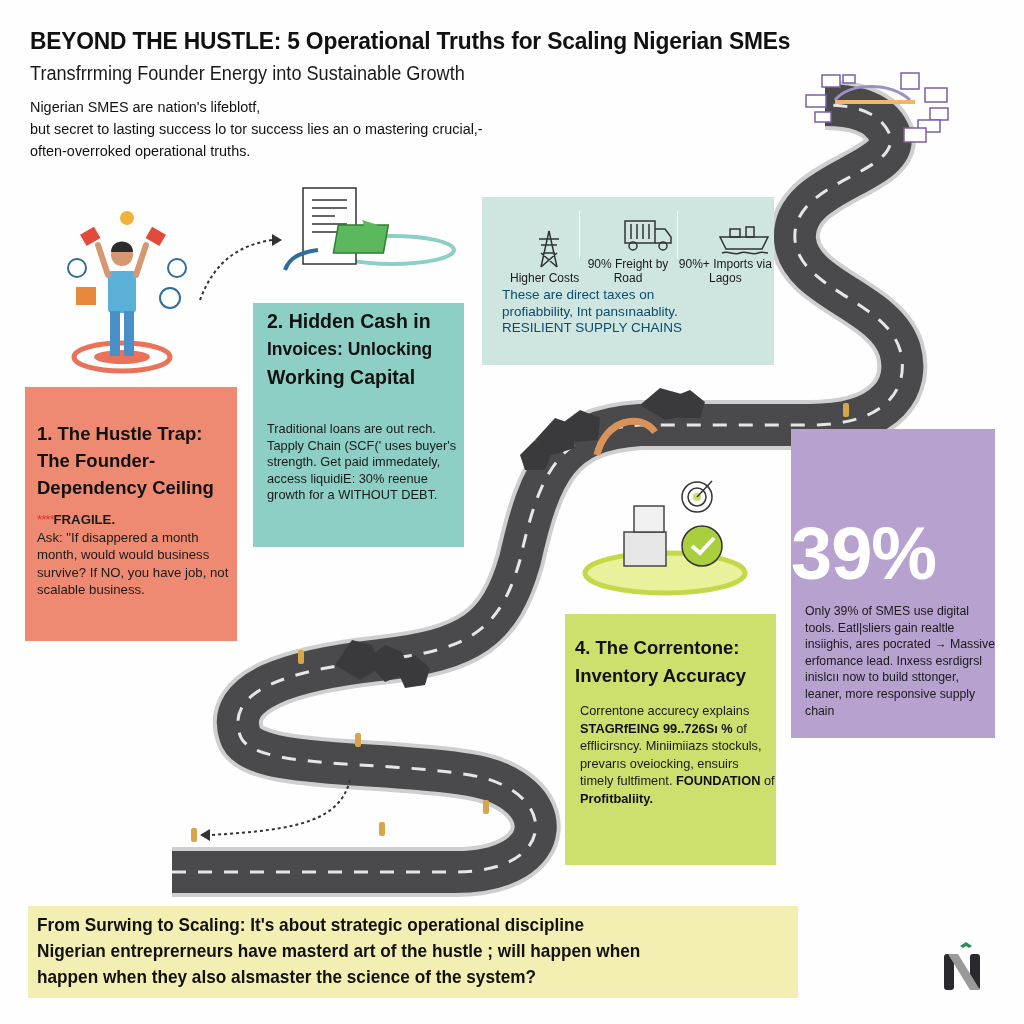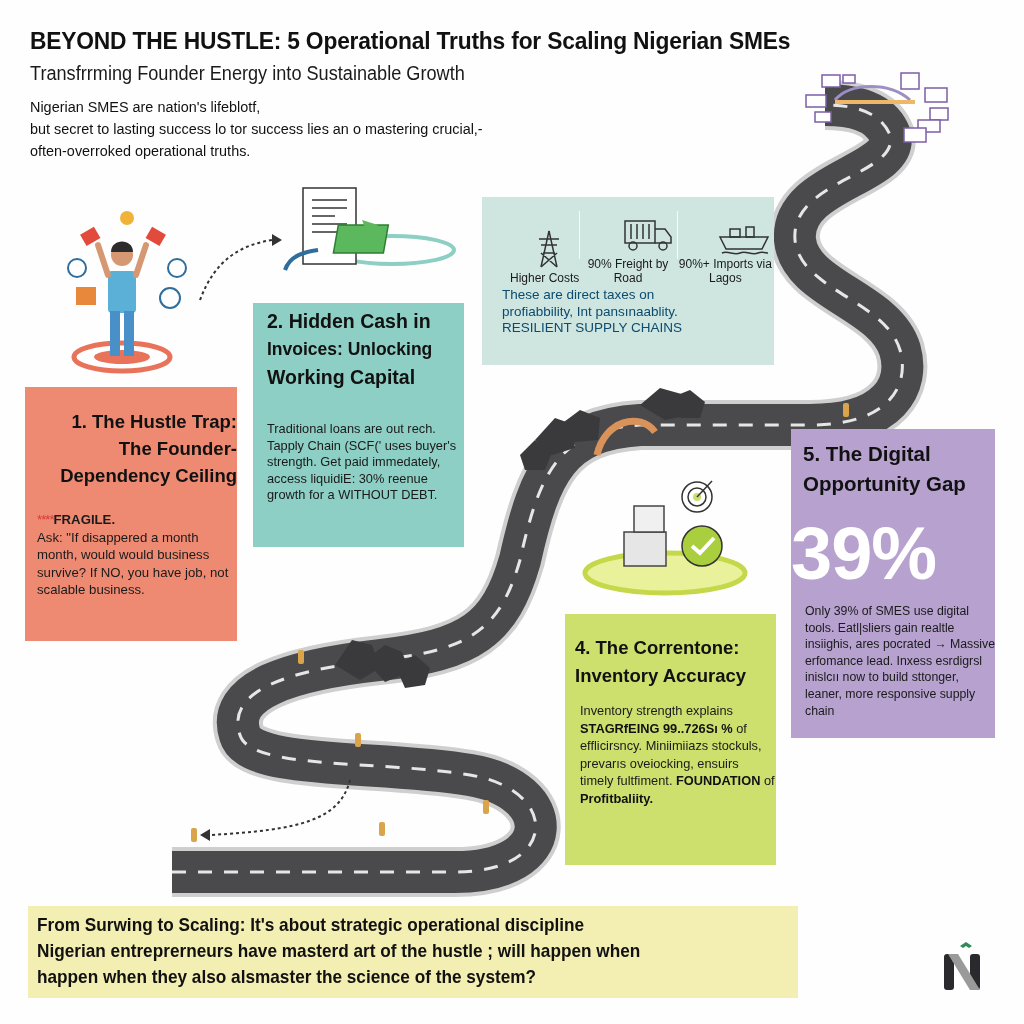--- a/index.html
+++ b/index.html
@@ -8,21 +8,21 @@
   .abs { position: absolute; }
   #road-svg { position: absolute; left: 0; top: 0; width: 1024px; height: 1024px; }
   .title { left: 30px; top: 27px; font-size: 24.5px; font-weight: 700; letter-spacing: -0.2px; white-space: nowrap; color: #111; transform: scaleX(0.93); transform-origin: left top; }
   .subtitle { left: 30px; top: 62px; font-size: 19.5px; color: #1a1a1a; white-space: nowrap; transform: scaleX(0.93); transform-origin: left top; }
   .intro { left: 30px; top: 96px; font-size: 15.5px; line-height: 22px; color: #111; transform: scaleX(0.93); transform-origin: left top; width: 680px; }
   .intro div { white-space: nowrap; }
   .card { position: absolute; padding: 0; }
   .card-title { font-weight: 700; color: #111; }
   .card-body { color: #1a1a1a; }
   #card1 { left: 25px; top: 387px; width: 212px; height: 254px; background: #ee8a72; }
-  #card1 .card-title { position: absolute; left: 12px; top: 21px; width: 200px; font-size: 18.5px; line-height: 27px; text-align: right; }
+  #card1 .card-title { position: absolute; left: 12px; top: 33px; width: 200px; font-size: 18.5px; line-height: 27px; text-align: left; }
   #card1 .card-body { position: absolute; left: 12px; top: 124px; width: 196px; font-size: 13.2px; line-height: 17.5px; }
   #card1 .fragile { font-weight: 700; }
   #card1 .stars { color: #d83a3a; letter-spacing: -1px; }
   #card2 { left: 253px; top: 303px; width: 211px; height: 244px; background: #8dcfc4; }
   #card2 .card-title { position: absolute; left: 14px; top: 4px; width: 195px; font-size: 19.5px; line-height: 28px; }
   #card2 .card-title .t2 { font-size: 17.5px; }
   #card2 .card-body { position: absolute; left: 14px; top: 118px; width: 195px; font-size: 12.8px; line-height: 16.5px; }
   #card3 { left: 482px; top: 197px; width: 292px; height: 168px; background: #cfe6e0; }
   #card3 .metrics { position: absolute; left: 0; top: 8px; width: 292px; height: 80px; display: flex; }
   #card3 .metric { flex: 1; display: flex; flex-direction: column; align-items: flex-end; justify-content: flex-end; position: relative; }
@@ -218,32 +218,28 @@
     <div>RESILIENT SUPPLY CHAINS</div>
   </div>
 </div>
 
 <div class="card" id="card4">
   <div class="card-title">
     <div>4. The Correntone:</div>
     <div>Inventory Accuracy</div>
   </div>
   <div class="card-body">
-    <span>Inventory strength explains</span>
+    <span>Correntone accurecy explains</span>
     <b>STAGRfEING 99..726Sı %</b><span> of efflicirsncy. Miniimiiazs stockuls, prevarıs oveiocking, ensuirs timely fultfiment.</span>
     <b>FOUNDATION</b><span> of</span>
     <b>Profitbaliity.</b>
   </div>
 </div>
 
 <div class="card" id="card5">
-  <div class="card-title">
-    <div>5. The Digital</div>
-    <div>Opportunity Gap</div>
-  </div>
   <div class="big-stat">39%</div>
   <div class="card-body">Only 39% of SMES use digital tools. Eatl|sliers gain realtle insiighis, ares pocrated → Massive erfomance lead. Inxess esrdigrsl inislcıı now to build sttonger, leaner, more responsive supply chain</div>
 </div>
 
 <div class="abs footer">
   <div class="l1">From Surwing to Scaling: It's about strategic operational discipline</div>
   <div>Nigerian entreprerneurs have masterd art of the hustle ; will happen when</div>
   <div>happen when they also alsmaster the science of the system?</div>
 </div>
 

